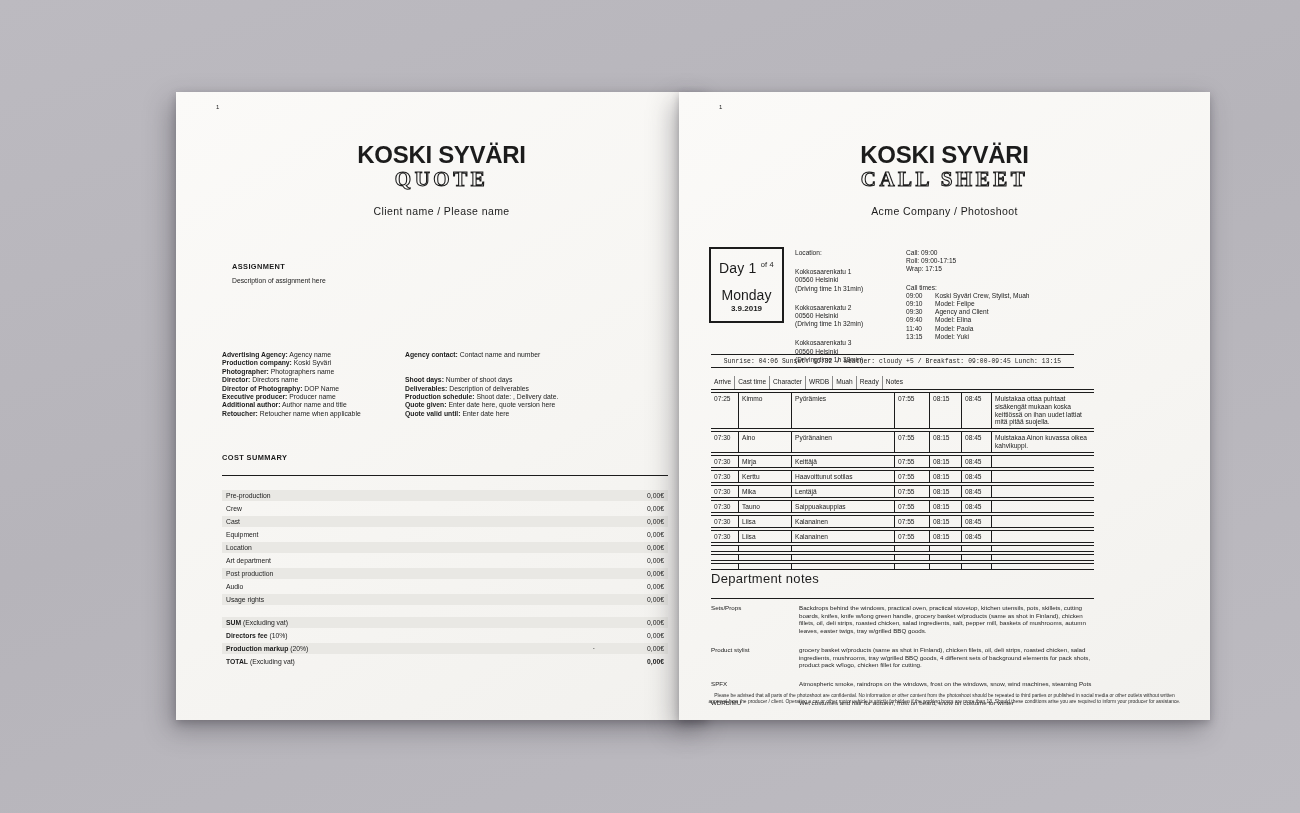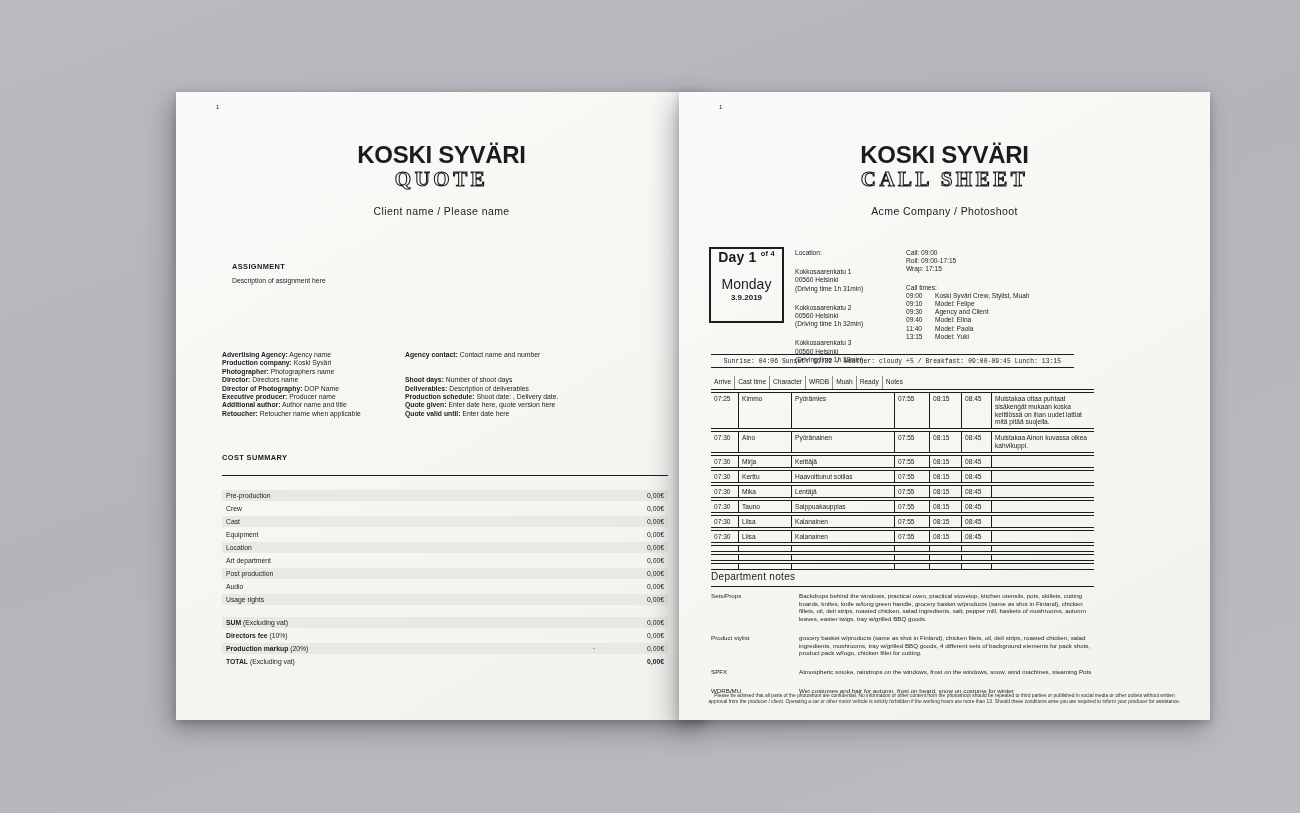--- a/index.html
+++ b/index.html
@@ -32,21 +32,21 @@
   .cost-head{border-bottom:1.4px solid var(--ink);padding-bottom:13px;margin-bottom:14px;}
   .cost-row{display:flex;justify-content:space-between;align-items:center;height:11px;margin-bottom:2px;padding:0 4px;font-size:6.8px;}
   .cost-rows .cost-row:nth-child(odd){background:var(--shade);}
   .cost-totals{margin-top:12px;}
   .cost-totals .cost-row:nth-child(odd){background:var(--shade);}
   .cost-totals .cost-row:last-child .cost-val{font-weight:bold;}
   .cost-right{display:flex;align-items:center;}
   .cost-dot{font-size:6.8px;margin-right:52px;}
   
   .daybox{position:absolute;top:155px;left:30px;width:75px;height:76px;border:2px solid var(--ink);text-align:center;}
-  .daybox-day{margin-top:0;font-size:14px;letter-spacing:.2px;font-weight:bold;}
+  .daybox-day{margin-top:11px;font-size:14px;letter-spacing:.2px;}
   .daybox-of{font-size:7.5px;vertical-align:6px;}
   .daybox-weekday{margin-top:11px;font-size:14px;}
   .daybox-date{font-size:8px;margin-top:1px;font-weight:bold;}
   .loc-col{position:absolute;top:157px;left:116px;width:106px;font-size:6.6px;line-height:8.2px;}
   .loc-block{margin-top:11px;}
   .sched-col{position:absolute;top:157px;left:227px;width:190px;font-size:6.6px;line-height:8.2px;}
   .calltimes-head{margin-top:10px;}
   .calltime-row{display:flex;}
   .calltime-time{width:29px;flex:none;}
   .banner{position:absolute;top:262px;left:32px;width:363px;height:14px;border-top:1.6px solid var(--ink);border-bottom:1.6px solid var(--ink);
@@ -55,21 +55,21 @@
   .cast-header{display:flex;border-bottom:1.6px solid var(--ink);margin-bottom:2px;font-size:6.6px;}
   .cast-header .c{padding:2px 3px 4px;}
   .cast-header .c + .c{border-left:1px solid #8a8a8a;}
   .cast-row{display:flex;border-top:1px solid var(--ink);border-bottom:1px solid var(--ink);margin-bottom:2px;min-height:7px;font-size:6.6px;}
   .cast-row .c{padding:2px 3px;}
   .cast-row .c + .c{border-left:1px solid var(--ink);}
   .c1{width:27px;flex:none;} .c2{width:53px;flex:none;} .c3{width:103px;flex:none;}
   .c4{width:35px;flex:none;} .c5{width:32px;flex:none;} .c6{width:30px;flex:none;}
   .c7{flex:1;line-height:7.8px;}
   .dept{position:absolute;top:479px;left:32px;width:383px;}
-  .dept-head{font-size:10px;letter-spacing:.3px;border-bottom:1.2px solid var(--ink);padding-bottom:4px;margin-bottom:5px;}
+  .dept-head{font-size:13px;letter-spacing:.3px;border-bottom:1.2px solid var(--ink);padding-bottom:12px;margin-bottom:5px;}
   .dept-item{display:flex;margin-bottom:11px;font-size:6.2px;line-height:7.7px;}
   .dept-label{width:88px;flex:none;}
   .dept-text{flex:1;}
   .legal{position:absolute;top:601px;left:28px;right:28px;text-align:center;font-size:4.9px;line-height:6px;color:#2c2c2c;}
 </style>
 </head>
 <body>
 
 <div class="backdrop"></div>
 

